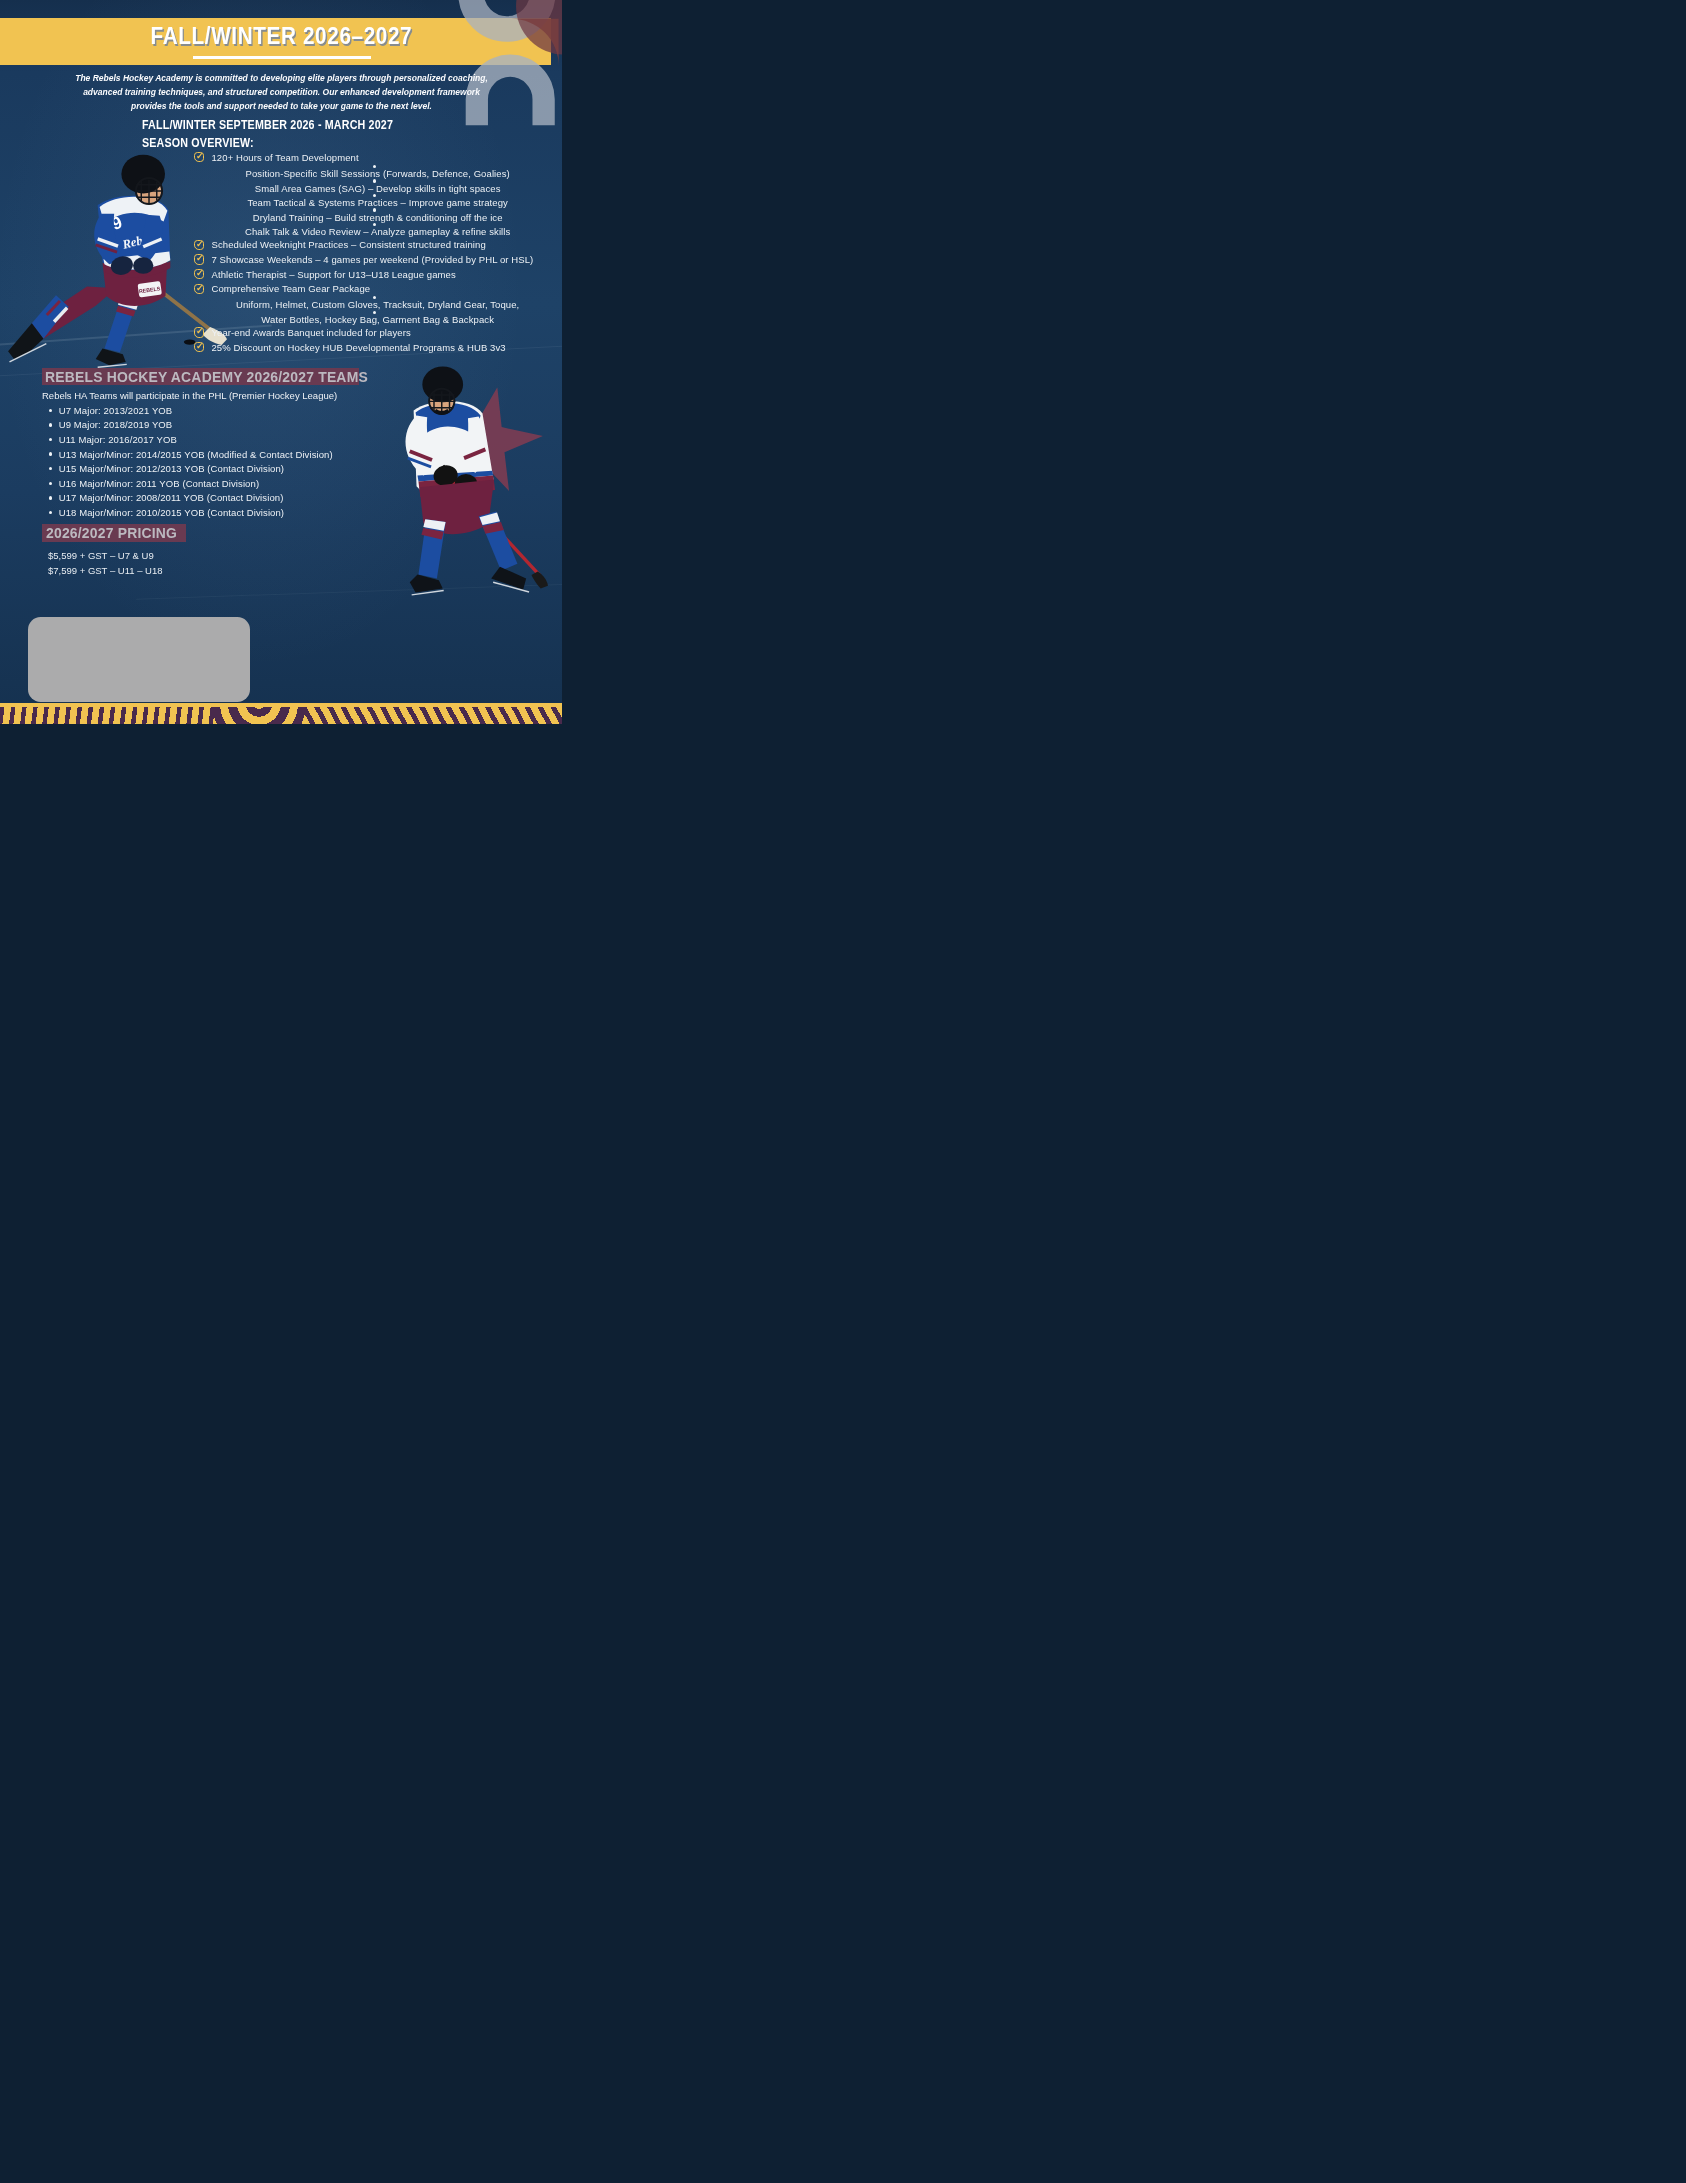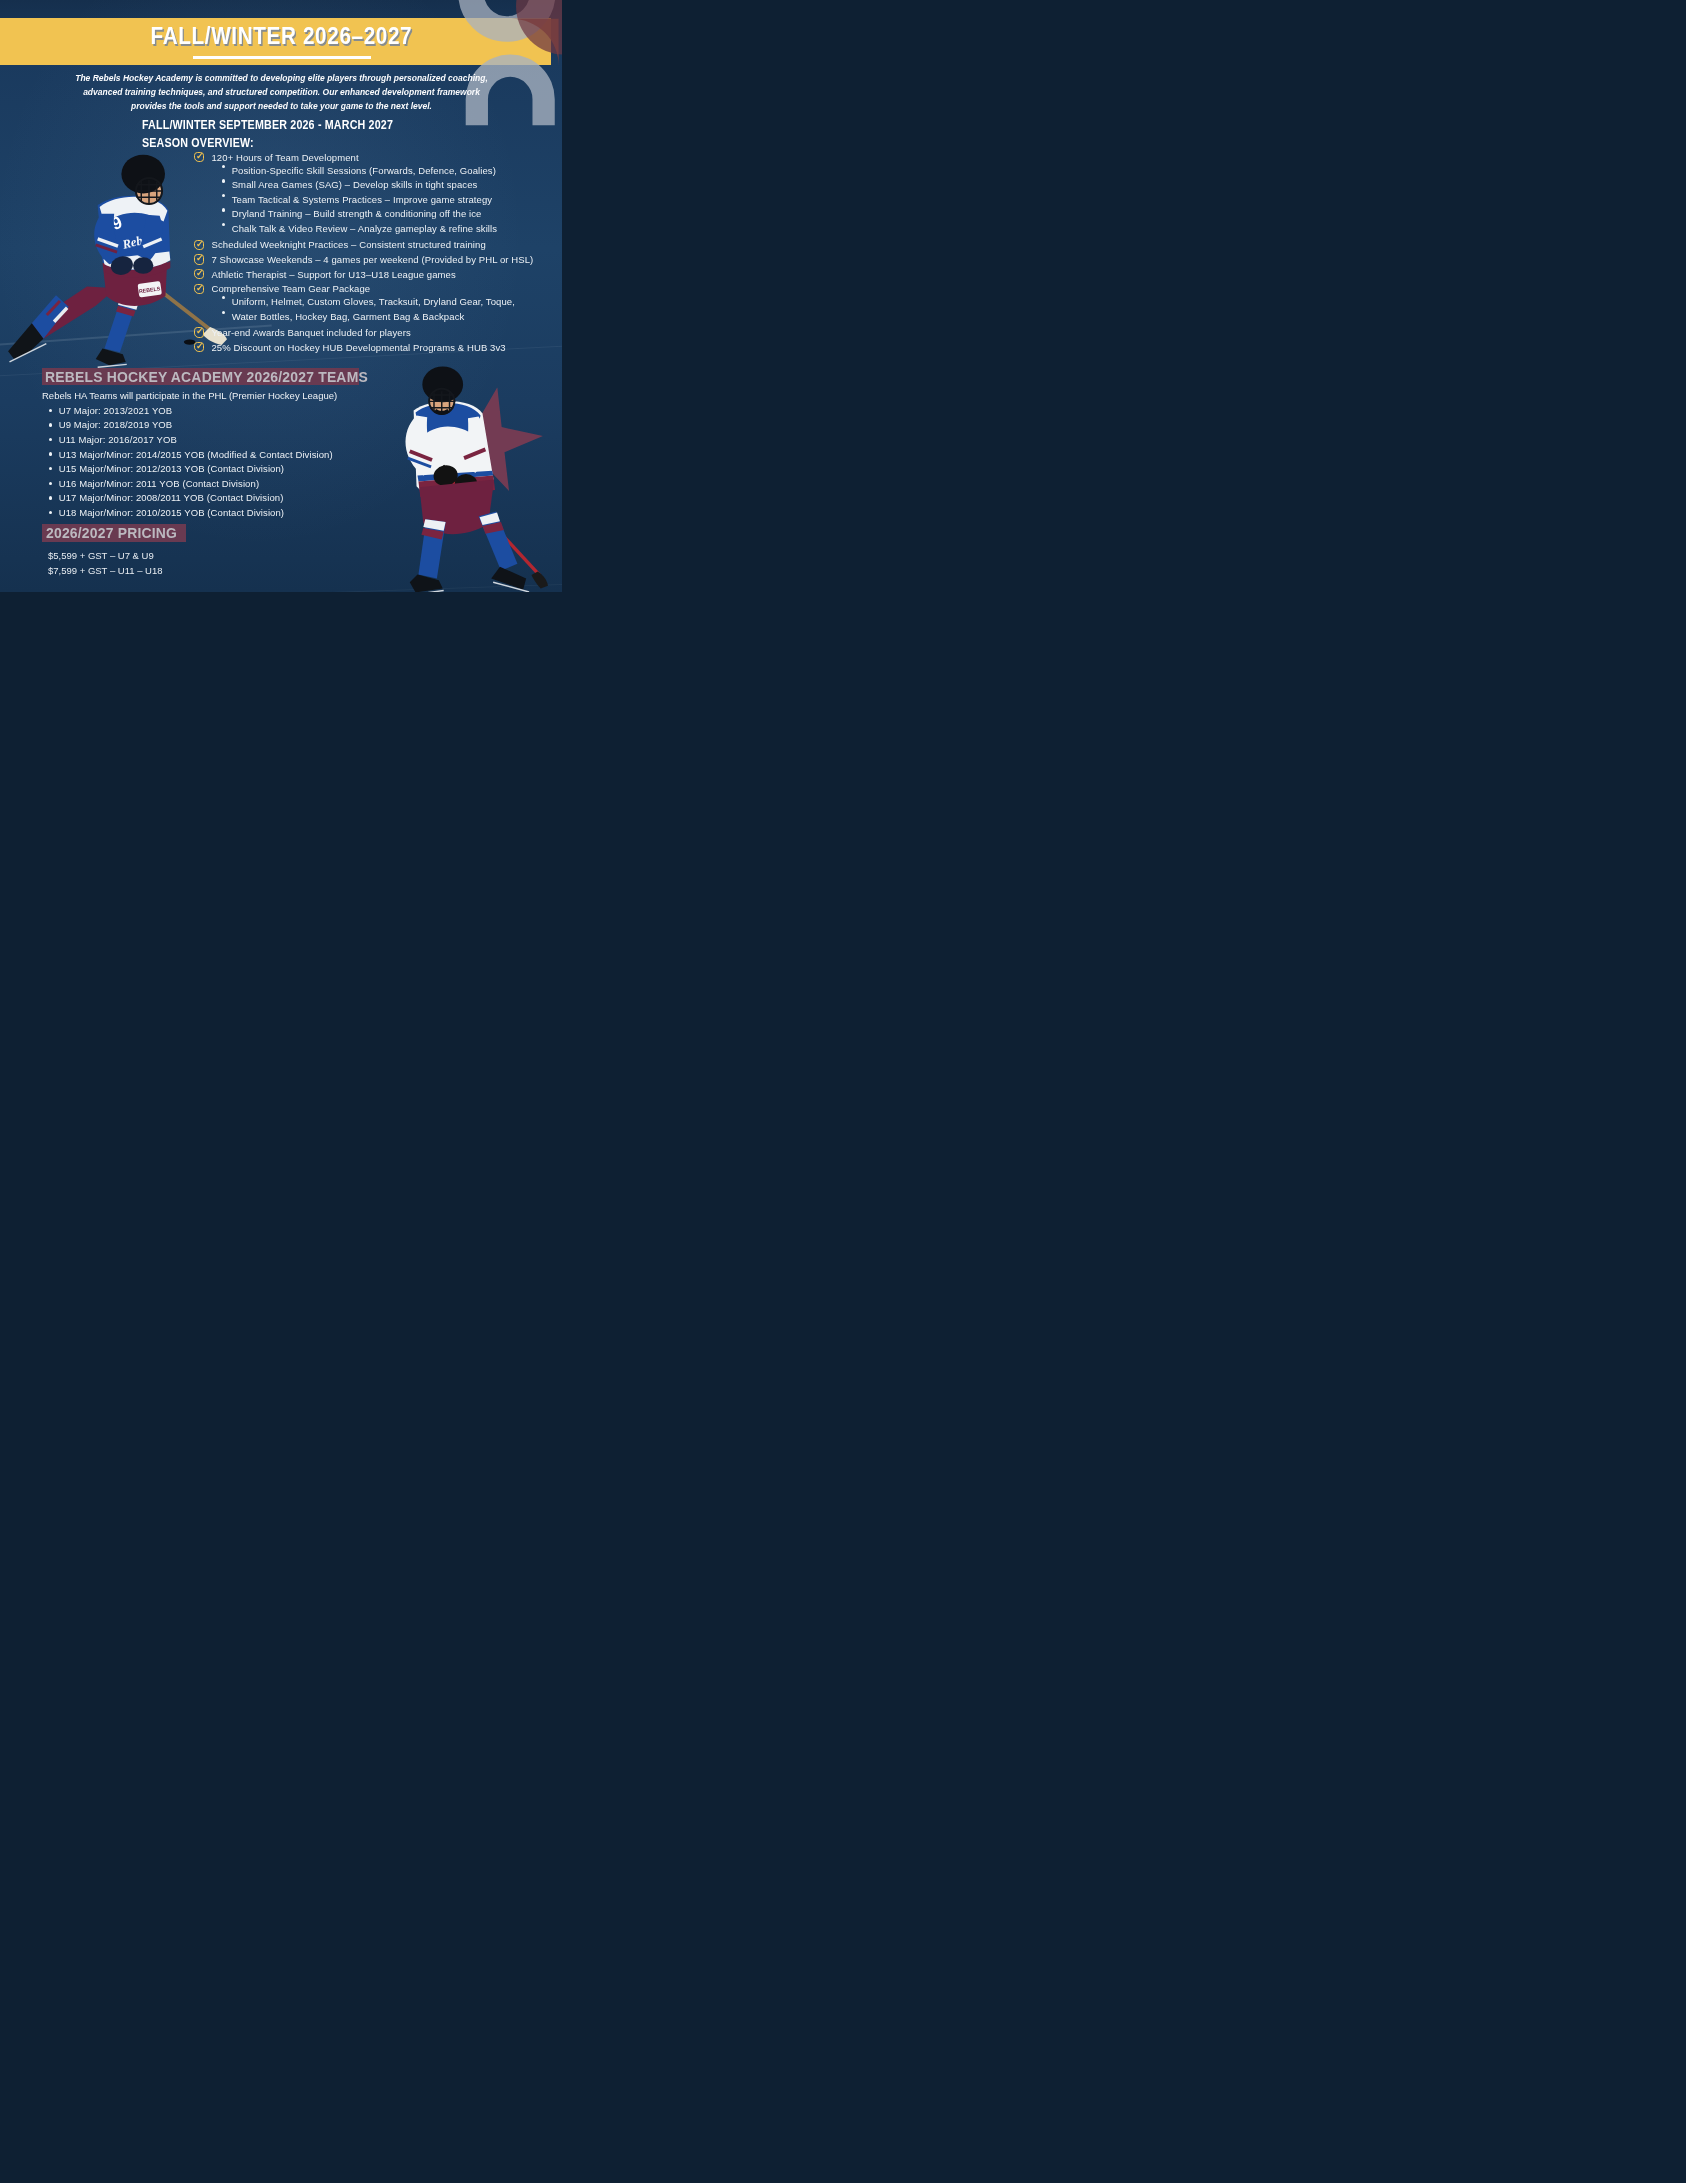--- a/index.html
+++ b/index.html
@@ -1,17 +1,17 @@
 <!DOCTYPE html>
 <html style="font-size:7.8px"><head>
 <meta charset="utf-8">
 <style>
   html,body{margin:0;padding:0;background:#0e2033;}
   .page{
-    position:relative;width:562px;height:592px;overflow:hidden;
+    position:relative;width:562px;height:724px;overflow:hidden;
     background:linear-gradient(180deg,#152f4d 0%,#1a3a5e 10%,#1e4267 42%,#1b3c60 68%,#15314f 100%);
     font-family:"Liberation Sans",sans-serif;color:#EDF1F5;
   }
   .page::before{content:"";position:absolute;inset:0;
     background:radial-gradient(ellipse at 46% 40%,rgba(130,170,210,0.10),transparent 62%);pointer-events:none;}
   .bg-line{position:absolute;background:rgba(215,228,240,0.13);pointer-events:none;}
 
   
   .band{position:absolute;left:0;top:18px;width:551px;height:47px;background:#F1C351;}
   .title-wrap{position:absolute;left:0;top:23px;width:562px;text-align:center;}
@@ -32,21 +32,21 @@
 
   
   .season-heads{position:absolute;left:142px;top:119px;}
   .season-head{font-size:12.6px;font-weight:bold;color:#FFFFFF;white-space:nowrap;
     display:block;transform:scaleX(0.85);transform-origin:left center;letter-spacing:0.2px;line-height:1.0;}
   .season-head.second{margin-top:5.8px;}
 
   
   .checklist{position:absolute;left:194px;top:150px;z-index:3;}
   .m-row{display:flex;align-items:center;height:14.6px;}
-  .s-row{display:flex;align-items:flex-start;height:14.6px;padding-left:28px;}
+  .s-row{display:flex;align-items:center;height:14.6px;padding-left:28px;flex-direction:column;}
   .check{flex:0 0 auto;width:10.2px;height:10.2px;box-sizing:border-box;border:1.5px solid #F2C24E;
     border-radius:3.4px 3.4px 3.4px 4.9px;margin-right:7.3px;position:relative;}
   .check::after{content:"\2713";position:absolute;left:1px;top:-2.9px;color:#F2C24E;
     font-size:9.2px;font-weight:bold;}
   .dot{flex:0 0 auto;width:3.4px;height:3.4px;border-radius:50%;background:#EFF3F7;margin-right:6.3px;}
   .li-text{font-size:9.5px;font-weight:400;color:#EDF1F5;letter-spacing:0.1px;white-space:nowrap;}
 
   
   .plum-box{position:absolute;background:#693A51;display:flex;align-items:center;z-index:3;}
   .plum-box .hd{display:inline-block;transform:scale(0.93,1.02);transform-origin:left center;

